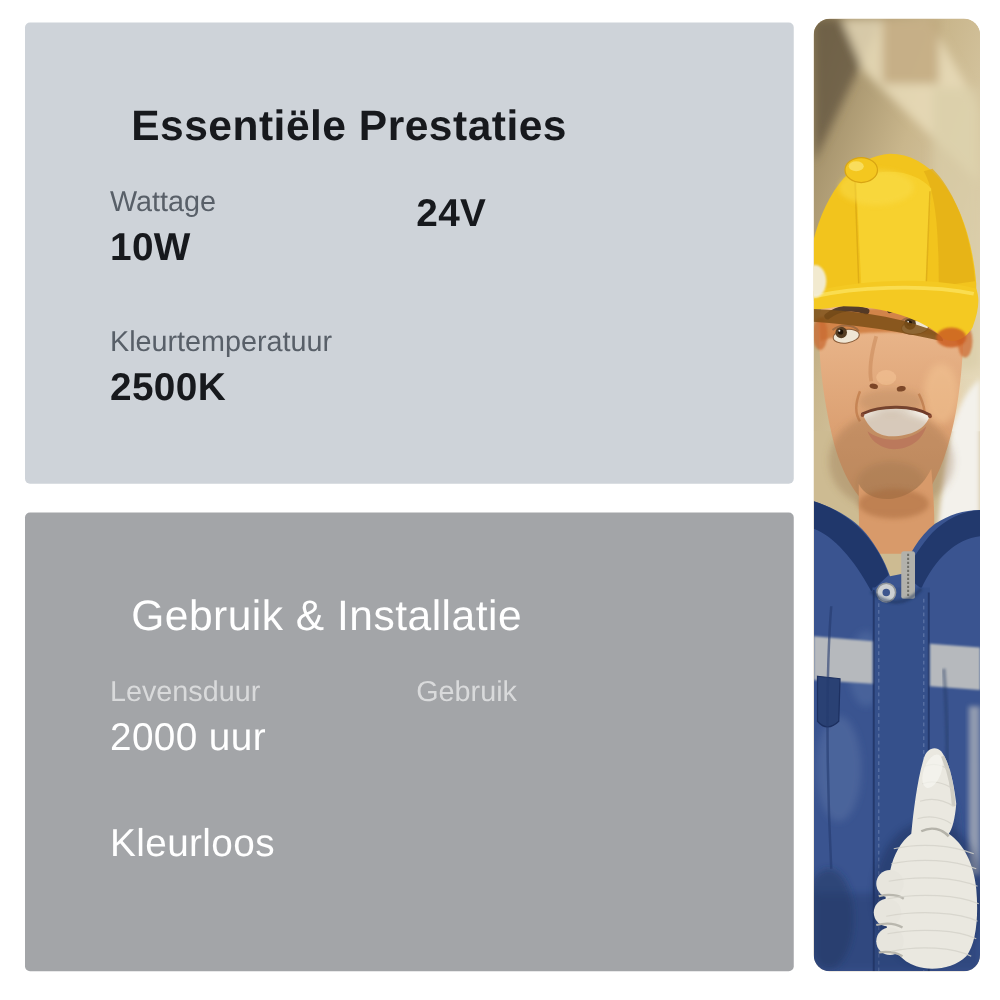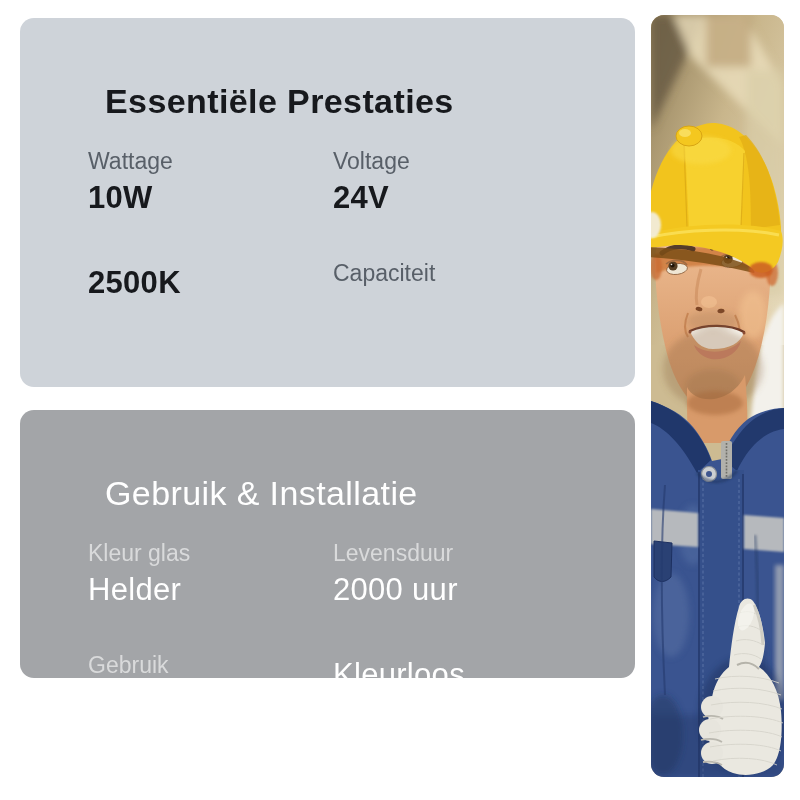--- a/index.html
+++ b/index.html
@@ -1,21 +1,21 @@
 <!DOCTYPE html>
 <html><head>
 <meta charset="utf-8">
 <style>
   html,body{margin:0;padding:0;background:#ffffff;}
   body{width:800px;height:800px;font-family:"Liberation Sans",sans-serif;-webkit-font-smoothing:antialiased;}
   .canvas{position:relative;width:800px;height:800px;background:#ffffff;overflow:hidden;}
 
-  .card{position:absolute;left:20px;width:615px;border-radius:14px;}
+  .card{position:absolute;left:20px;width:615px;border-radius:4px;}
   .card-top{top:18px;height:369px;background:#ced3d9;color:#17191d;}
-  .card-bottom{top:410px;height:268px;background:#a3a5a8;color:#ffffff;}
+  .card-bottom{top:410px;height:367px;background:#a3a5a8;color:#ffffff;}
 
   .card-title{position:absolute;left:85px;top:64px;margin:0;font-size:34px;font-weight:600;letter-spacing:.4px;}
   .card-bottom .card-title{font-weight:500;}
 
   .specs{position:absolute;left:68px;top:130px;display:grid;grid-template-columns:245px auto;row-gap:44px;}
   .spec .label{font-size:23px;font-weight:400;line-height:27px;}
   .card-top .spec .label{color:#585f68;}
   .card-bottom .spec .label{color:#d9dadb;}
   .spec .value{margin-top:5px;font-size:31px;font-weight:600;letter-spacing:.3px;line-height:36px;}
   .card-top .spec .value{color:#17191d;}
@@ -30,39 +30,34 @@
 <div class="canvas">
 
   <section class="card card-top">
     <h2 class="card-title">Essentiële Prestaties</h2>
     <div class="specs">
       <div class="spec">
         <div class="label">Wattage</div>
         <div class="value">10W</div>
       </div>
       <div class="spec">
-        <div class="label">Voltage</div>
         <div class="value">24V</div>
       </div>
       <div class="spec">
+        <div class="label">Kleurtemperatuur</div>
         <div class="value">2500K</div>
       </div>
       <div class="spec">
-        <div class="label">Capaciteit</div>
       </div>
     </div>
   </section>
 
   <section class="card card-bottom">
     <h2 class="card-title">Gebruik &amp; Installatie</h2>
     <div class="specs">
-      <div class="spec">
-        <div class="label">Kleur glas</div>
-        <div class="value">Helder</div>
-      </div>
       <div class="spec">
         <div class="label">Levensduur</div>
         <div class="value">2000 uur</div>
       </div>
       <div class="spec">
         <div class="label">Gebruik</div>
       </div>
       <div class="spec">
         <div class="value">Kleurloos</div>
       </div>

